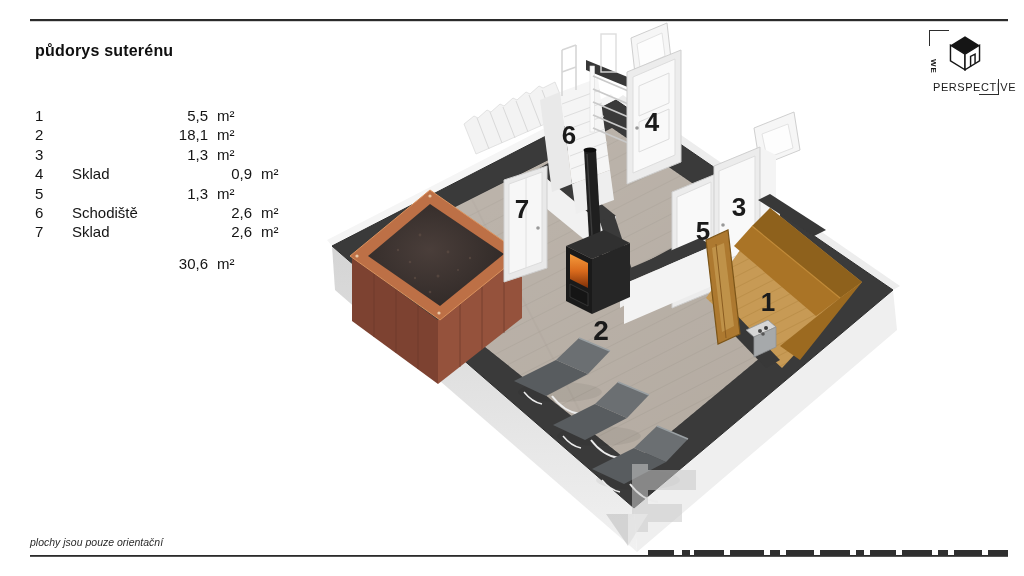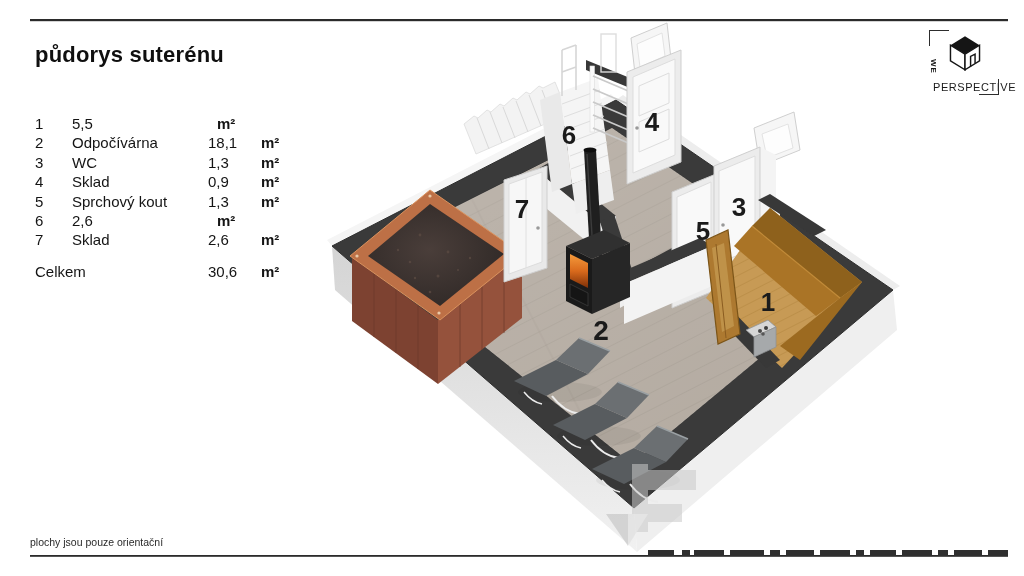--- a/index.html
+++ b/index.html
@@ -1,28 +1,28 @@
 <!DOCTYPE html>
 <html><head>
 <meta charset="utf-8">
 <style>
   html,body{margin:0;padding:0;background:#fff;}
   body{width:1024px;height:576px;position:relative;overflow:hidden;
        font-family:"Liberation Sans",sans-serif;color:#141414;}
   
   .panel{position:absolute;left:35px;top:42px;width:300px;}
-  .title{font-size:22px;font-weight:600;letter-spacing:.2px;color:#0f0f0f;margin:0;}
+  .title{font-size:16px;font-weight:600;letter-spacing:.2px;color:#0f0f0f;margin:0;}
   .legend{margin-top:46px;}
   .lrow{display:grid;grid-template-columns:37px 136px 44px 34px;height:19.4px;
         font-size:15px;line-height:19.4px;}
-  .c-area{text-align:left;}
-  .c-unit{padding-left:9px;font-weight:bold;}
+  .c-area{text-align:right;}
+  .c-unit{padding-left:9px;}
   .total{margin-top:12px;display:grid;grid-template-columns:173px 44px 34px;
          font-size:15px;line-height:19.4px;}
-  .footnote{position:absolute;left:30px;top:536px;font-size:10.5px;color:#2a2a2a;}
+  .footnote{position:absolute;left:30px;top:536px;font-size:10.5px;color:#2a2a2a;font-style:italic;}
   
   .logo{position:absolute;left:925px;top:26px;width:74px;height:70px;}
   .bracket-tl{position:absolute;left:4px;top:4px;width:19px;height:15px;
               border-top:1.5px solid #2d2d2d;border-left:1.5px solid #2d2d2d;}
   .bracket-br{position:absolute;right:0px;bottom:1px;width:19px;height:15px;
               border-bottom:1.5px solid #2d2d2d;border-right:1.5px solid #2d2d2d;}
   .logo-house{position:absolute;left:21px;top:8px;}
   .logo-we{position:absolute;left:13px;top:33px;font-size:8px;font-weight:700;
            letter-spacing:1px;color:#1a1a1a;transform:rotate(90deg);transform-origin:left top;}
   .logo-word{position:absolute;left:8px;top:55px;font-size:11px;font-weight:400;
@@ -311,55 +311,52 @@
   <h1 class="title">půdorys suterénu</h1>
 
   <div class="legend">
     <div class="lrow">
       <span class="c-num">1</span>
       <span class="c-area">5,5</span>
       <span class="c-unit">m²</span>
     </div>
     <div class="lrow">
       <span class="c-num">2</span>
-      <span class="c-name">Odpočívárna</span>
       <span class="c-area">18,1</span>
       <span class="c-unit">m²</span>
     </div>
     <div class="lrow">
       <span class="c-num">3</span>
-      <span class="c-name">WC</span>
       <span class="c-area">1,3</span>
       <span class="c-unit">m²</span>
     </div>
     <div class="lrow">
       <span class="c-num">4</span>
       <span class="c-name">Sklad</span>
       <span class="c-area">0,9</span>
       <span class="c-unit">m²</span>
     </div>
     <div class="lrow">
       <span class="c-num">5</span>
-      <span class="c-name">Sprchový kout</span>
       <span class="c-area">1,3</span>
       <span class="c-unit">m²</span>
     </div>
     <div class="lrow">
       <span class="c-num">6</span>
+      <span class="c-name">Schodiště</span>
       <span class="c-area">2,6</span>
       <span class="c-unit">m²</span>
     </div>
     <div class="lrow">
       <span class="c-num">7</span>
       <span class="c-name">Sklad</span>
       <span class="c-area">2,6</span>
       <span class="c-unit">m²</span>
     </div>
     <div class="total">
-      <span>Celkem</span>
       <span class="c-area">30,6</span>
       <span class="c-unit">m²</span>
     </div>
   </div>
 </div>
 
 <div class="footnote">plochy jsou pouze orientační</div>
 
 <div class="logo">
   <div class="bracket-tl"></div>

